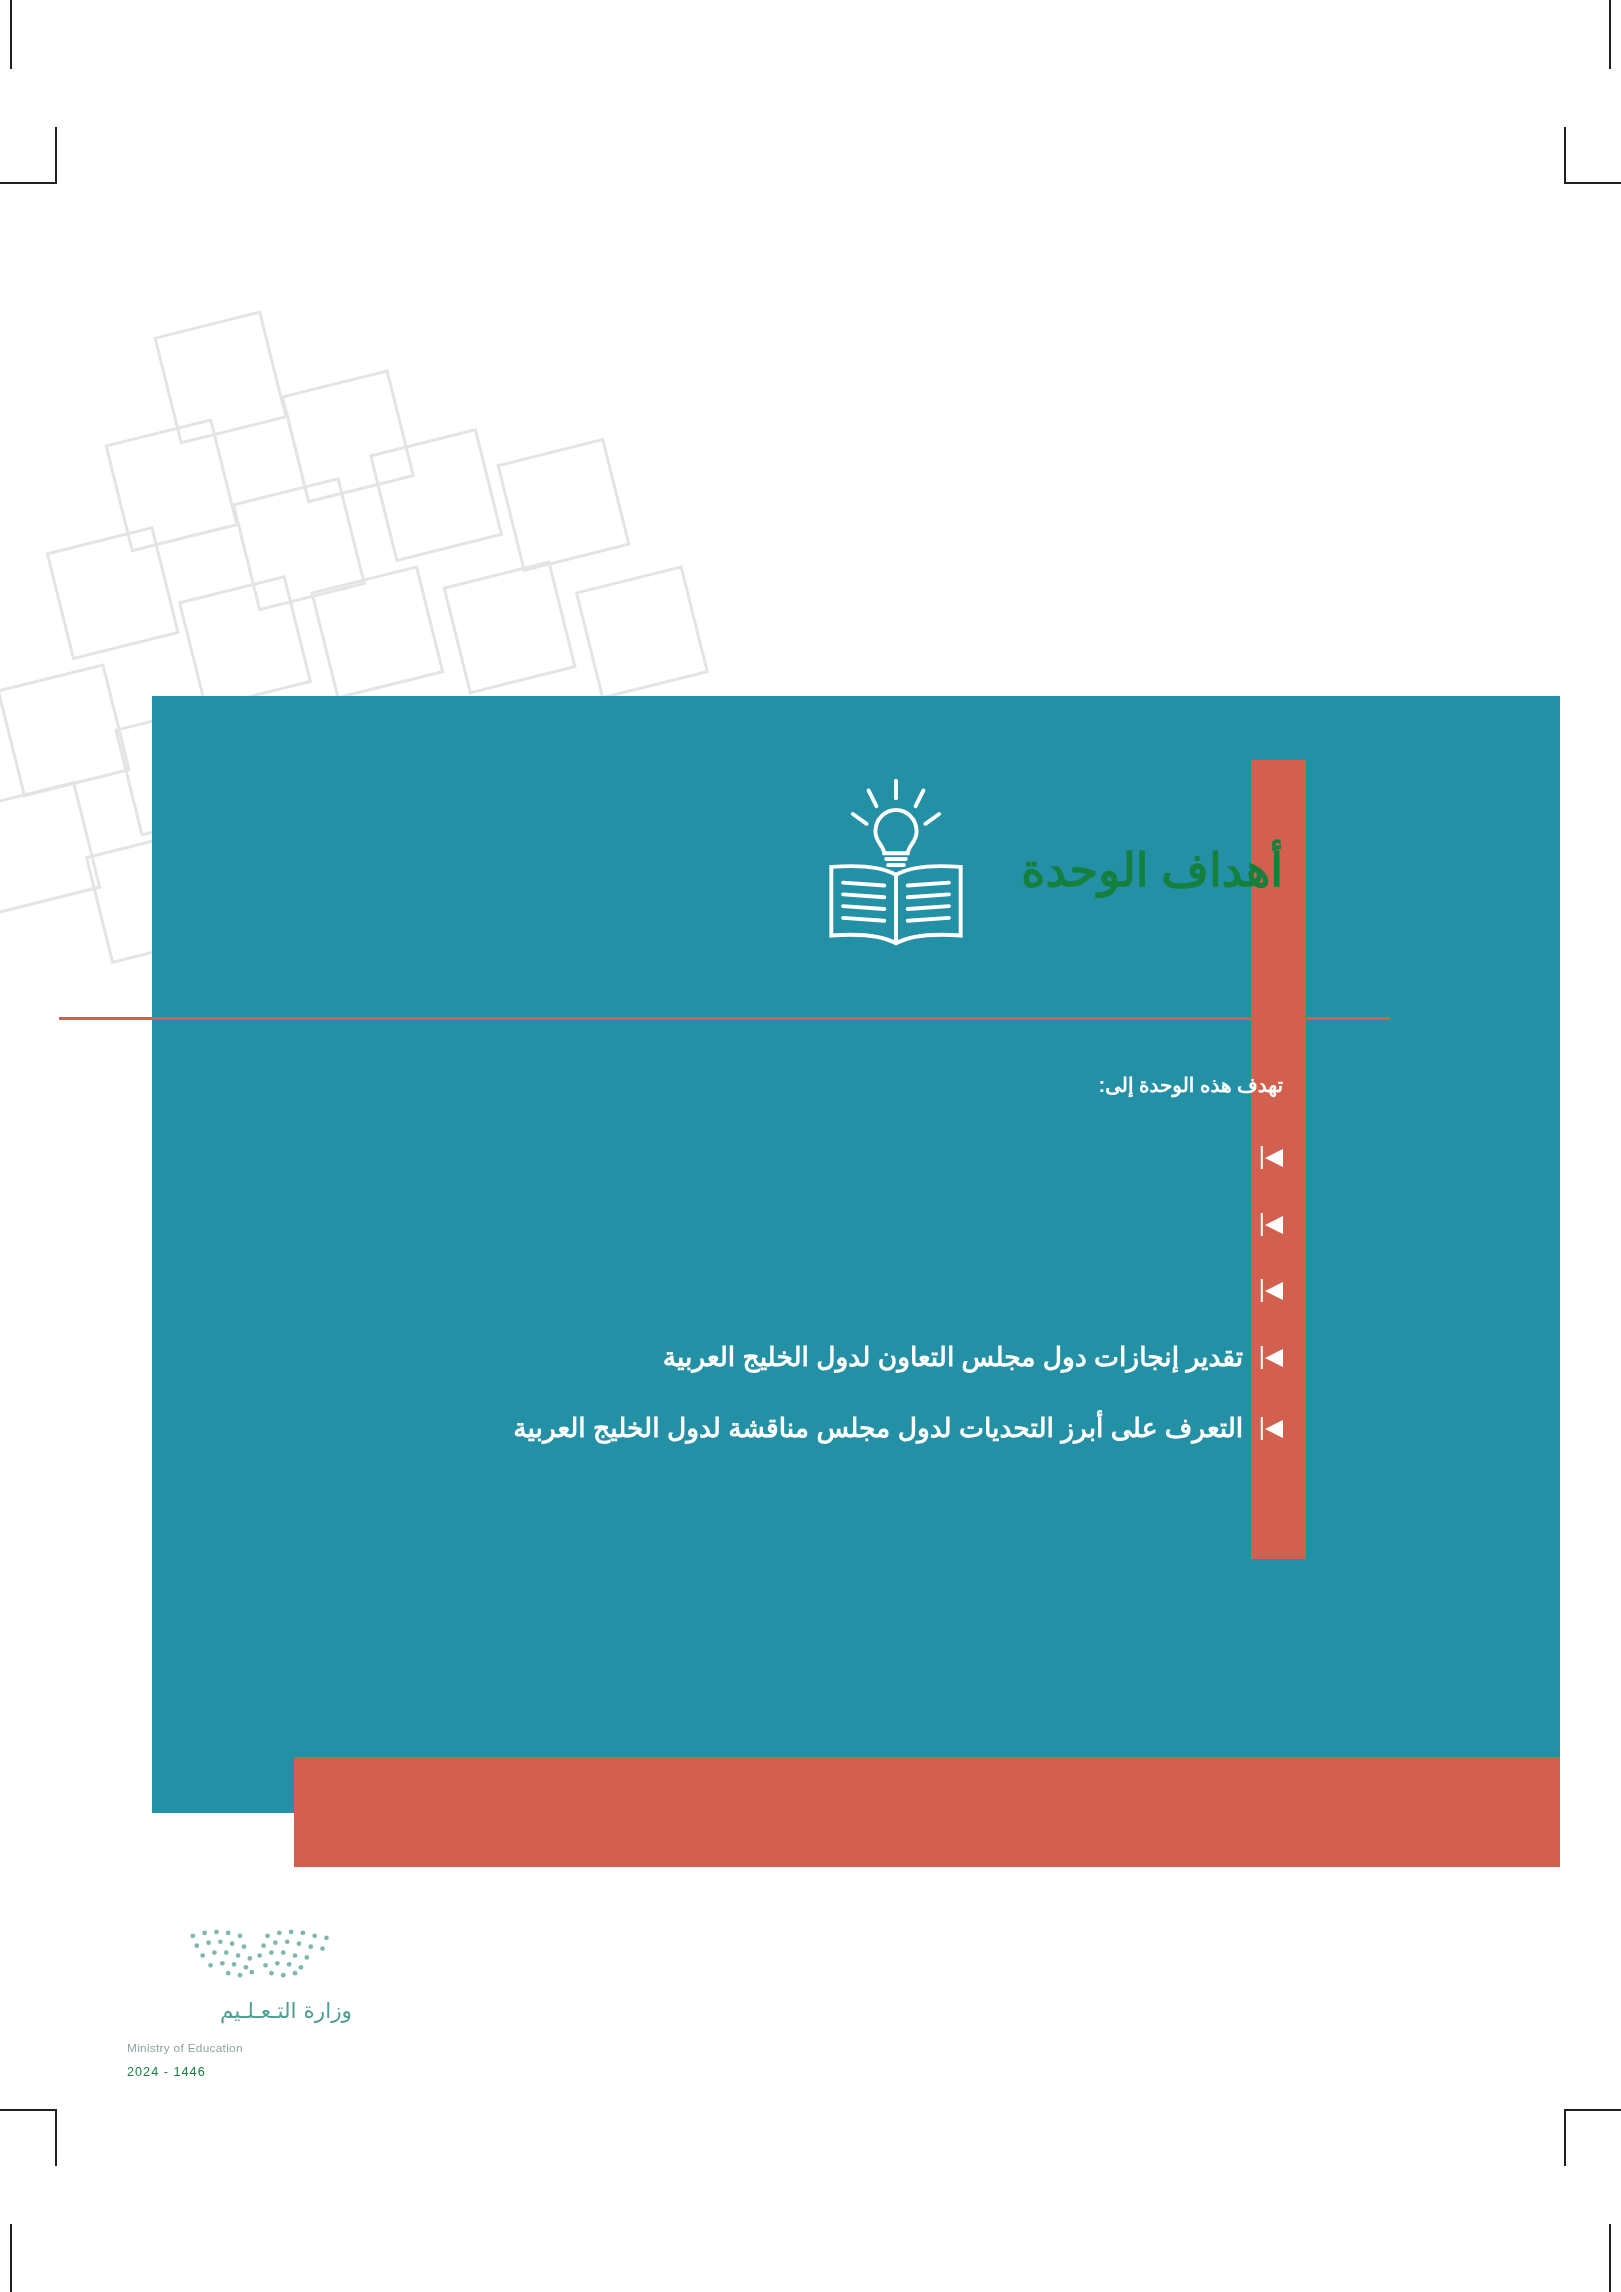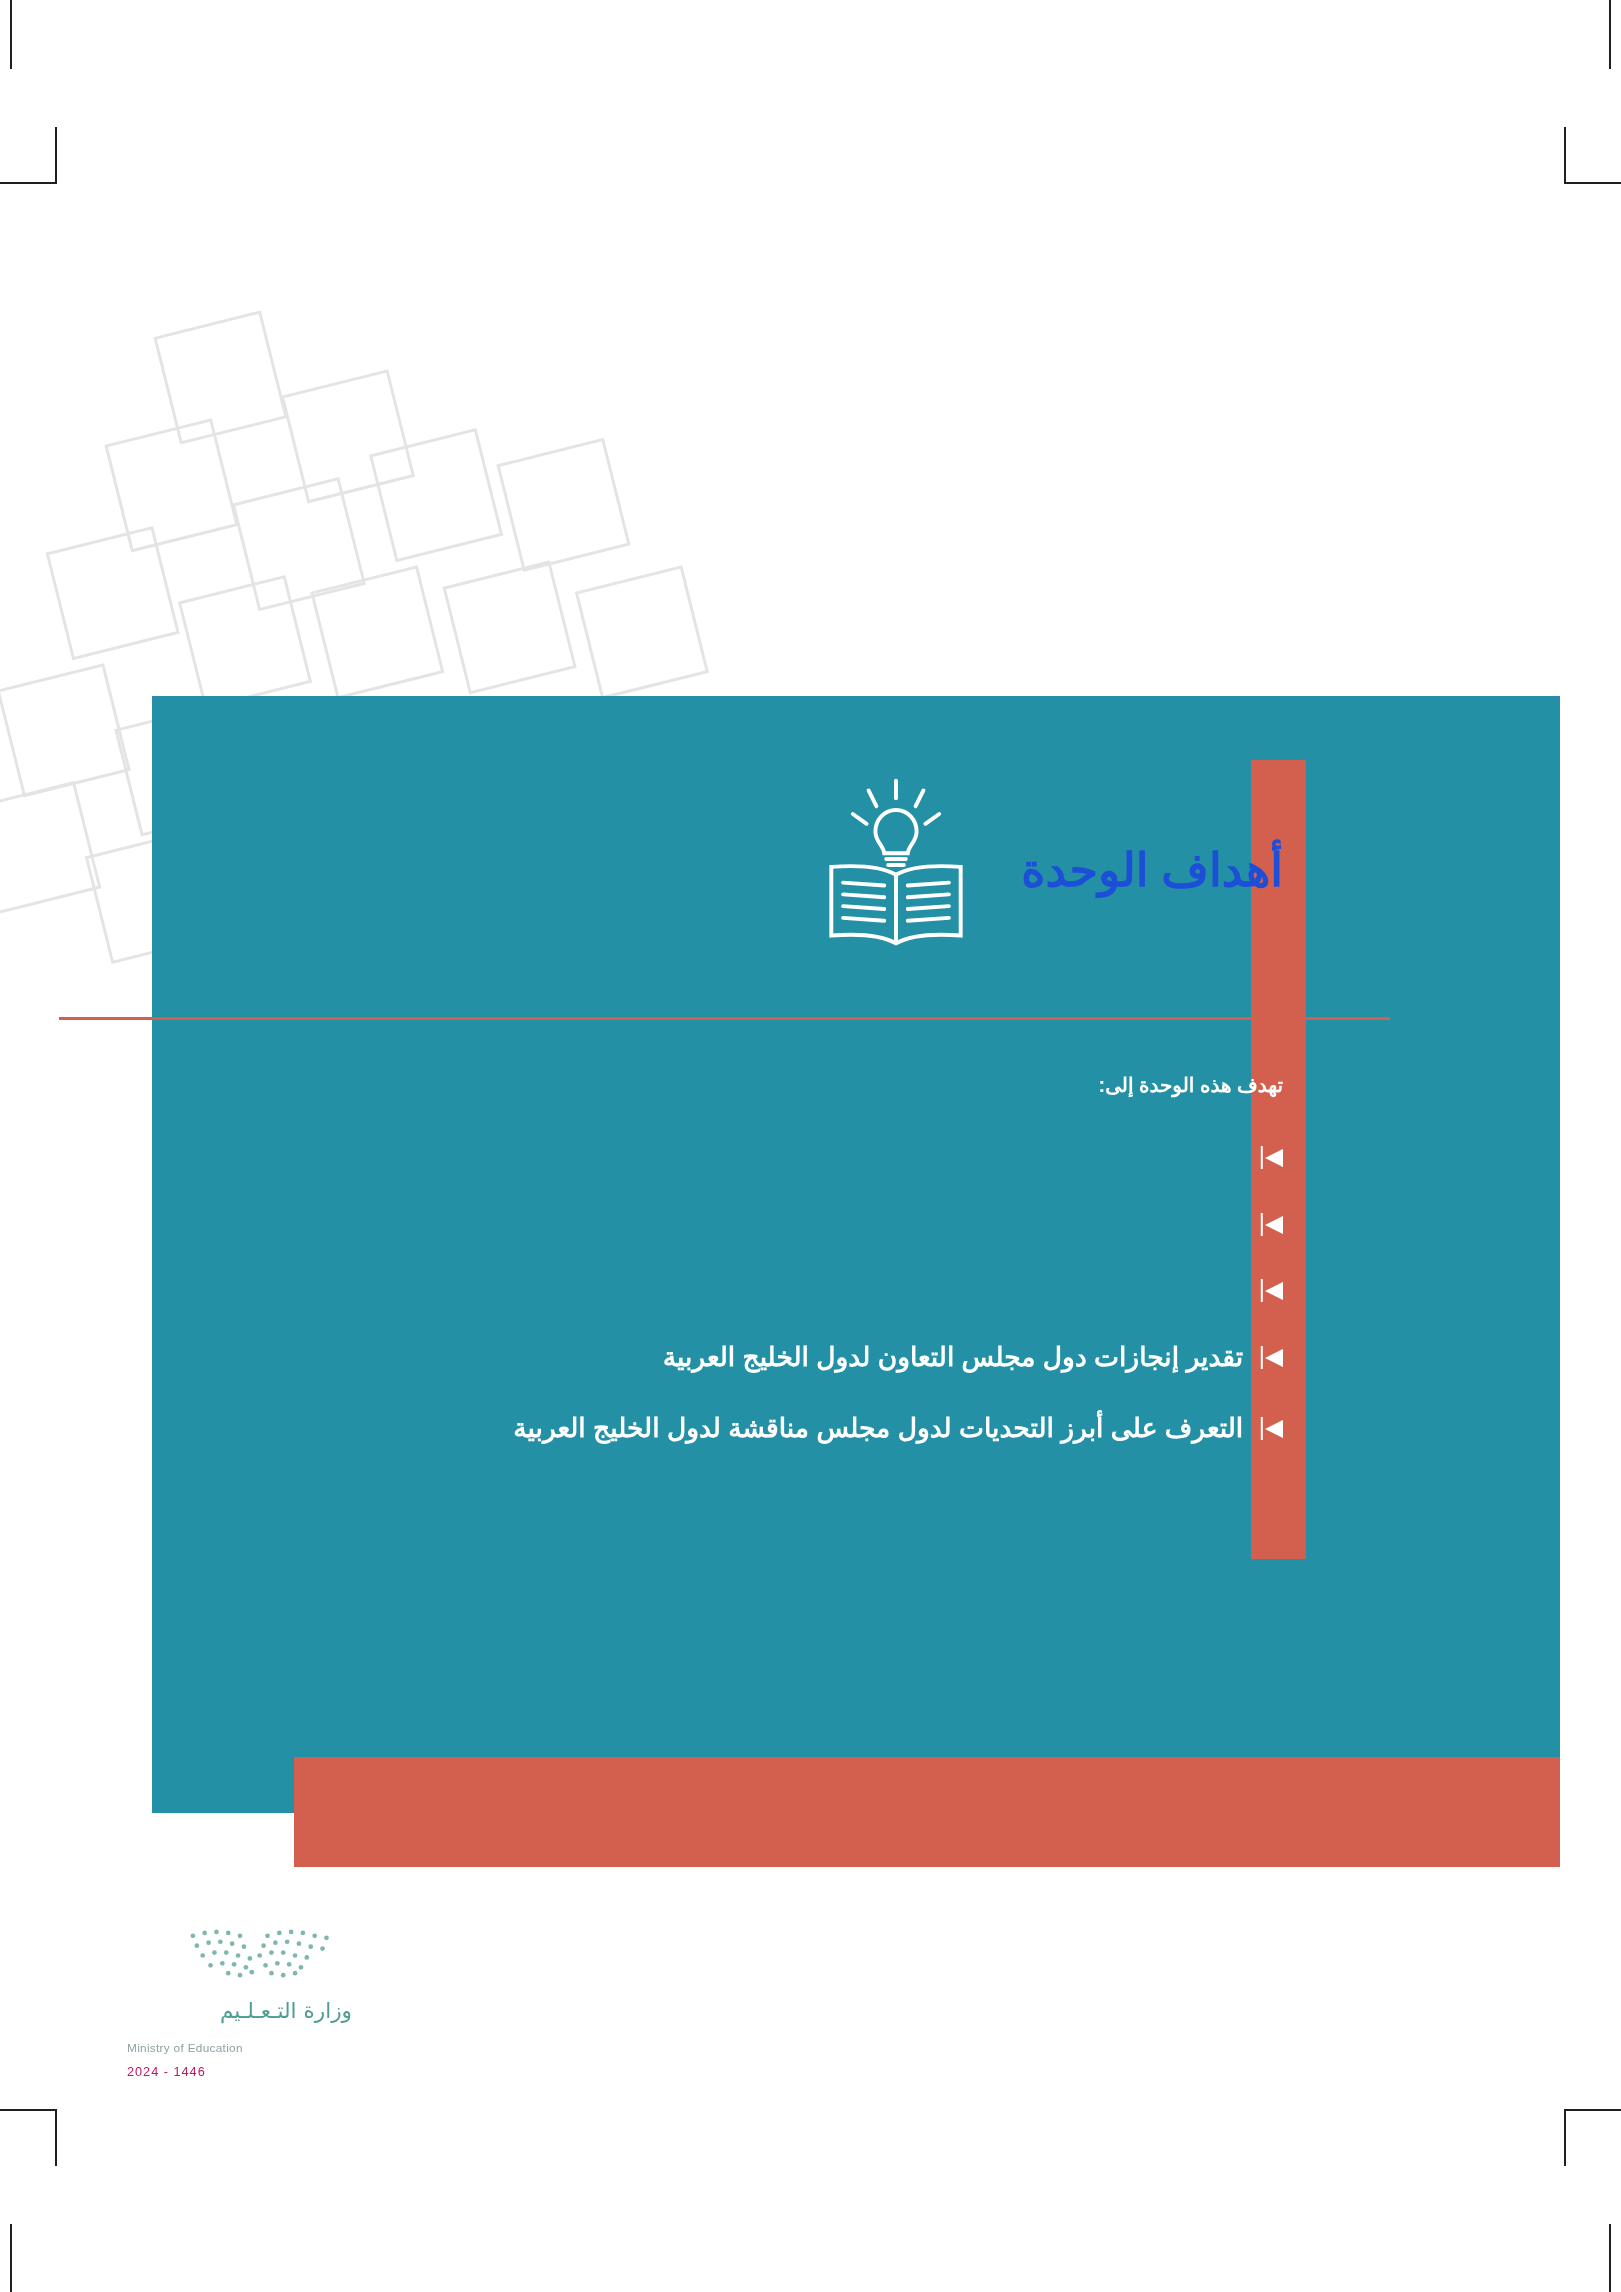--- a/index.html
+++ b/index.html
@@ -78,21 +78,21 @@
   
   .header-row {
     position: absolute;
     right: 338px;
     top: 765px;
     display: flex;
     align-items: center;
     gap: 27.4px;
   }
   .unit-title {
-    color: #1d4ed8;
+    color: #15803d;
     font-size: 46px;
     font-weight: bold;
     letter-spacing: 0px;
     white-space: nowrap;
     line-height: 1;
     margin-top: 13px;
   }
   .book-icon {
     width: 196px;
     height: 196px;
@@ -154,21 +154,21 @@
   }
   .ministry-en {
     color: #8fa0a3;
     font-size: 11.8px;
     letter-spacing: 0.3px;
     margin-top: 18px;
     direction: ltr;
     text-align: left;
   }
   .ministry-year {
-    color: #be185d;
+    color: #15803d;
     font-size: 12.7px;
     letter-spacing: 1px;
     margin-top: 9.8px;
     direction: ltr;
     text-align: left;
   }
 </style>
 </head>
 <body>
 

